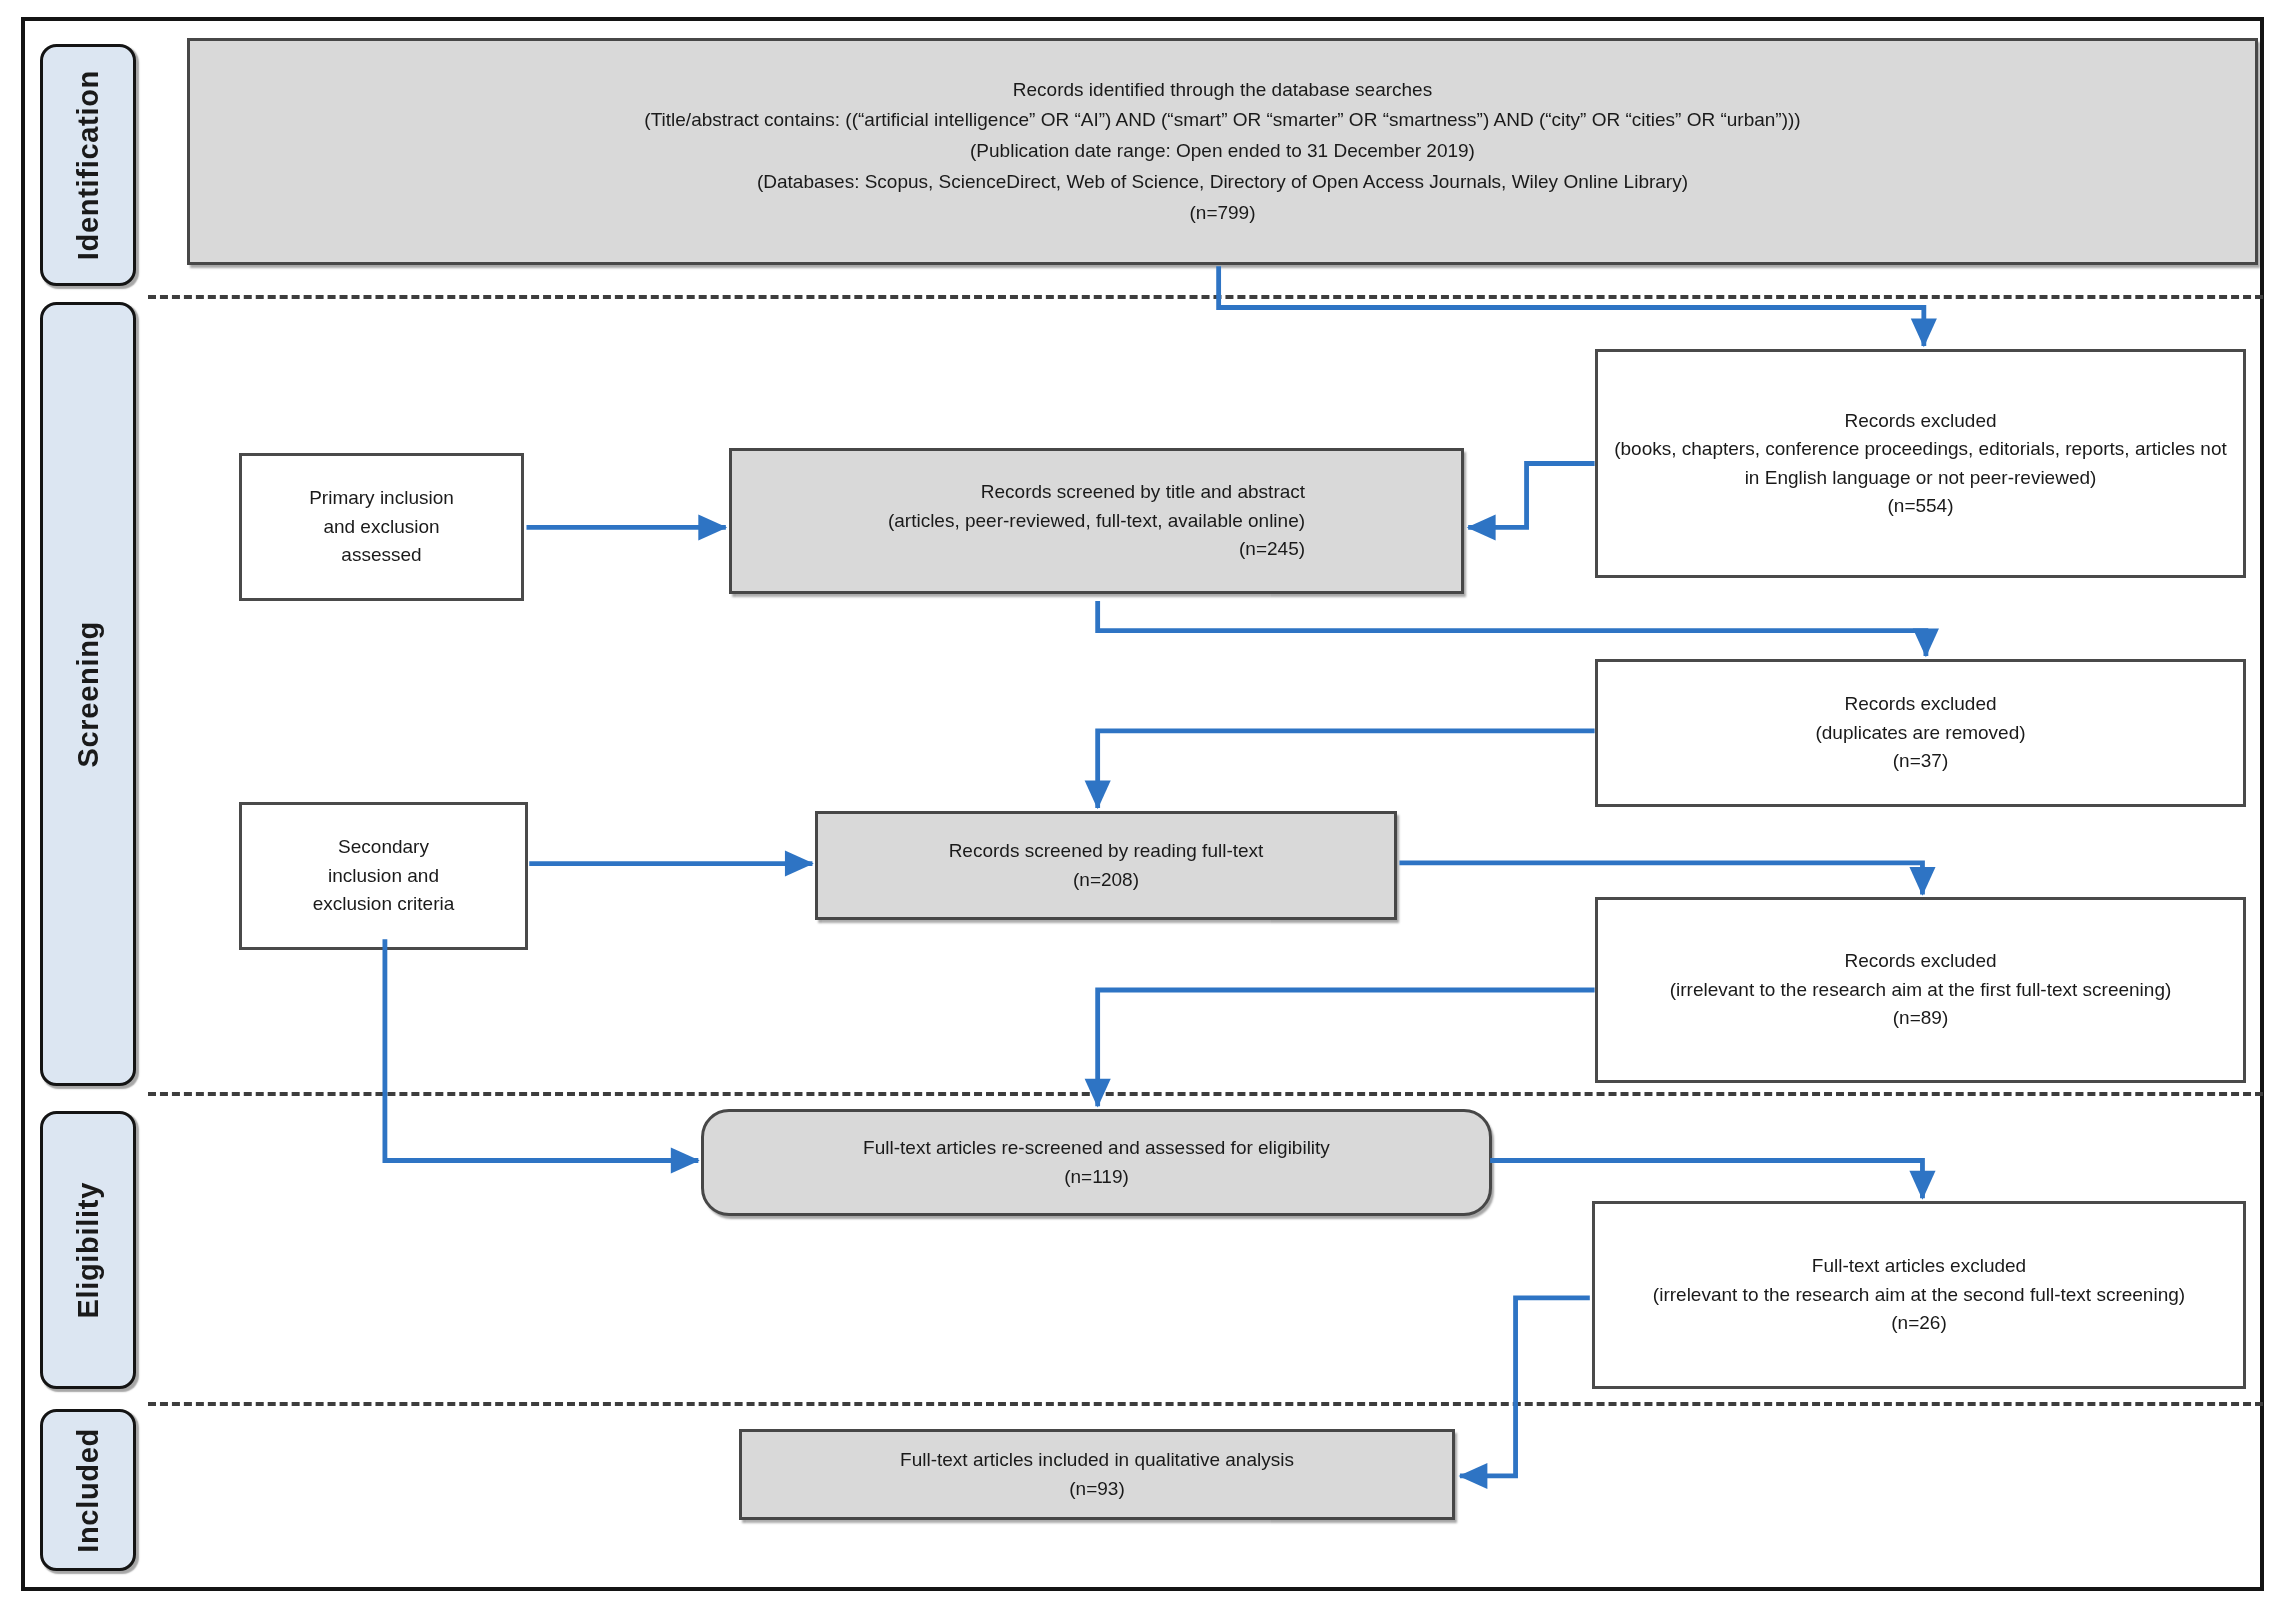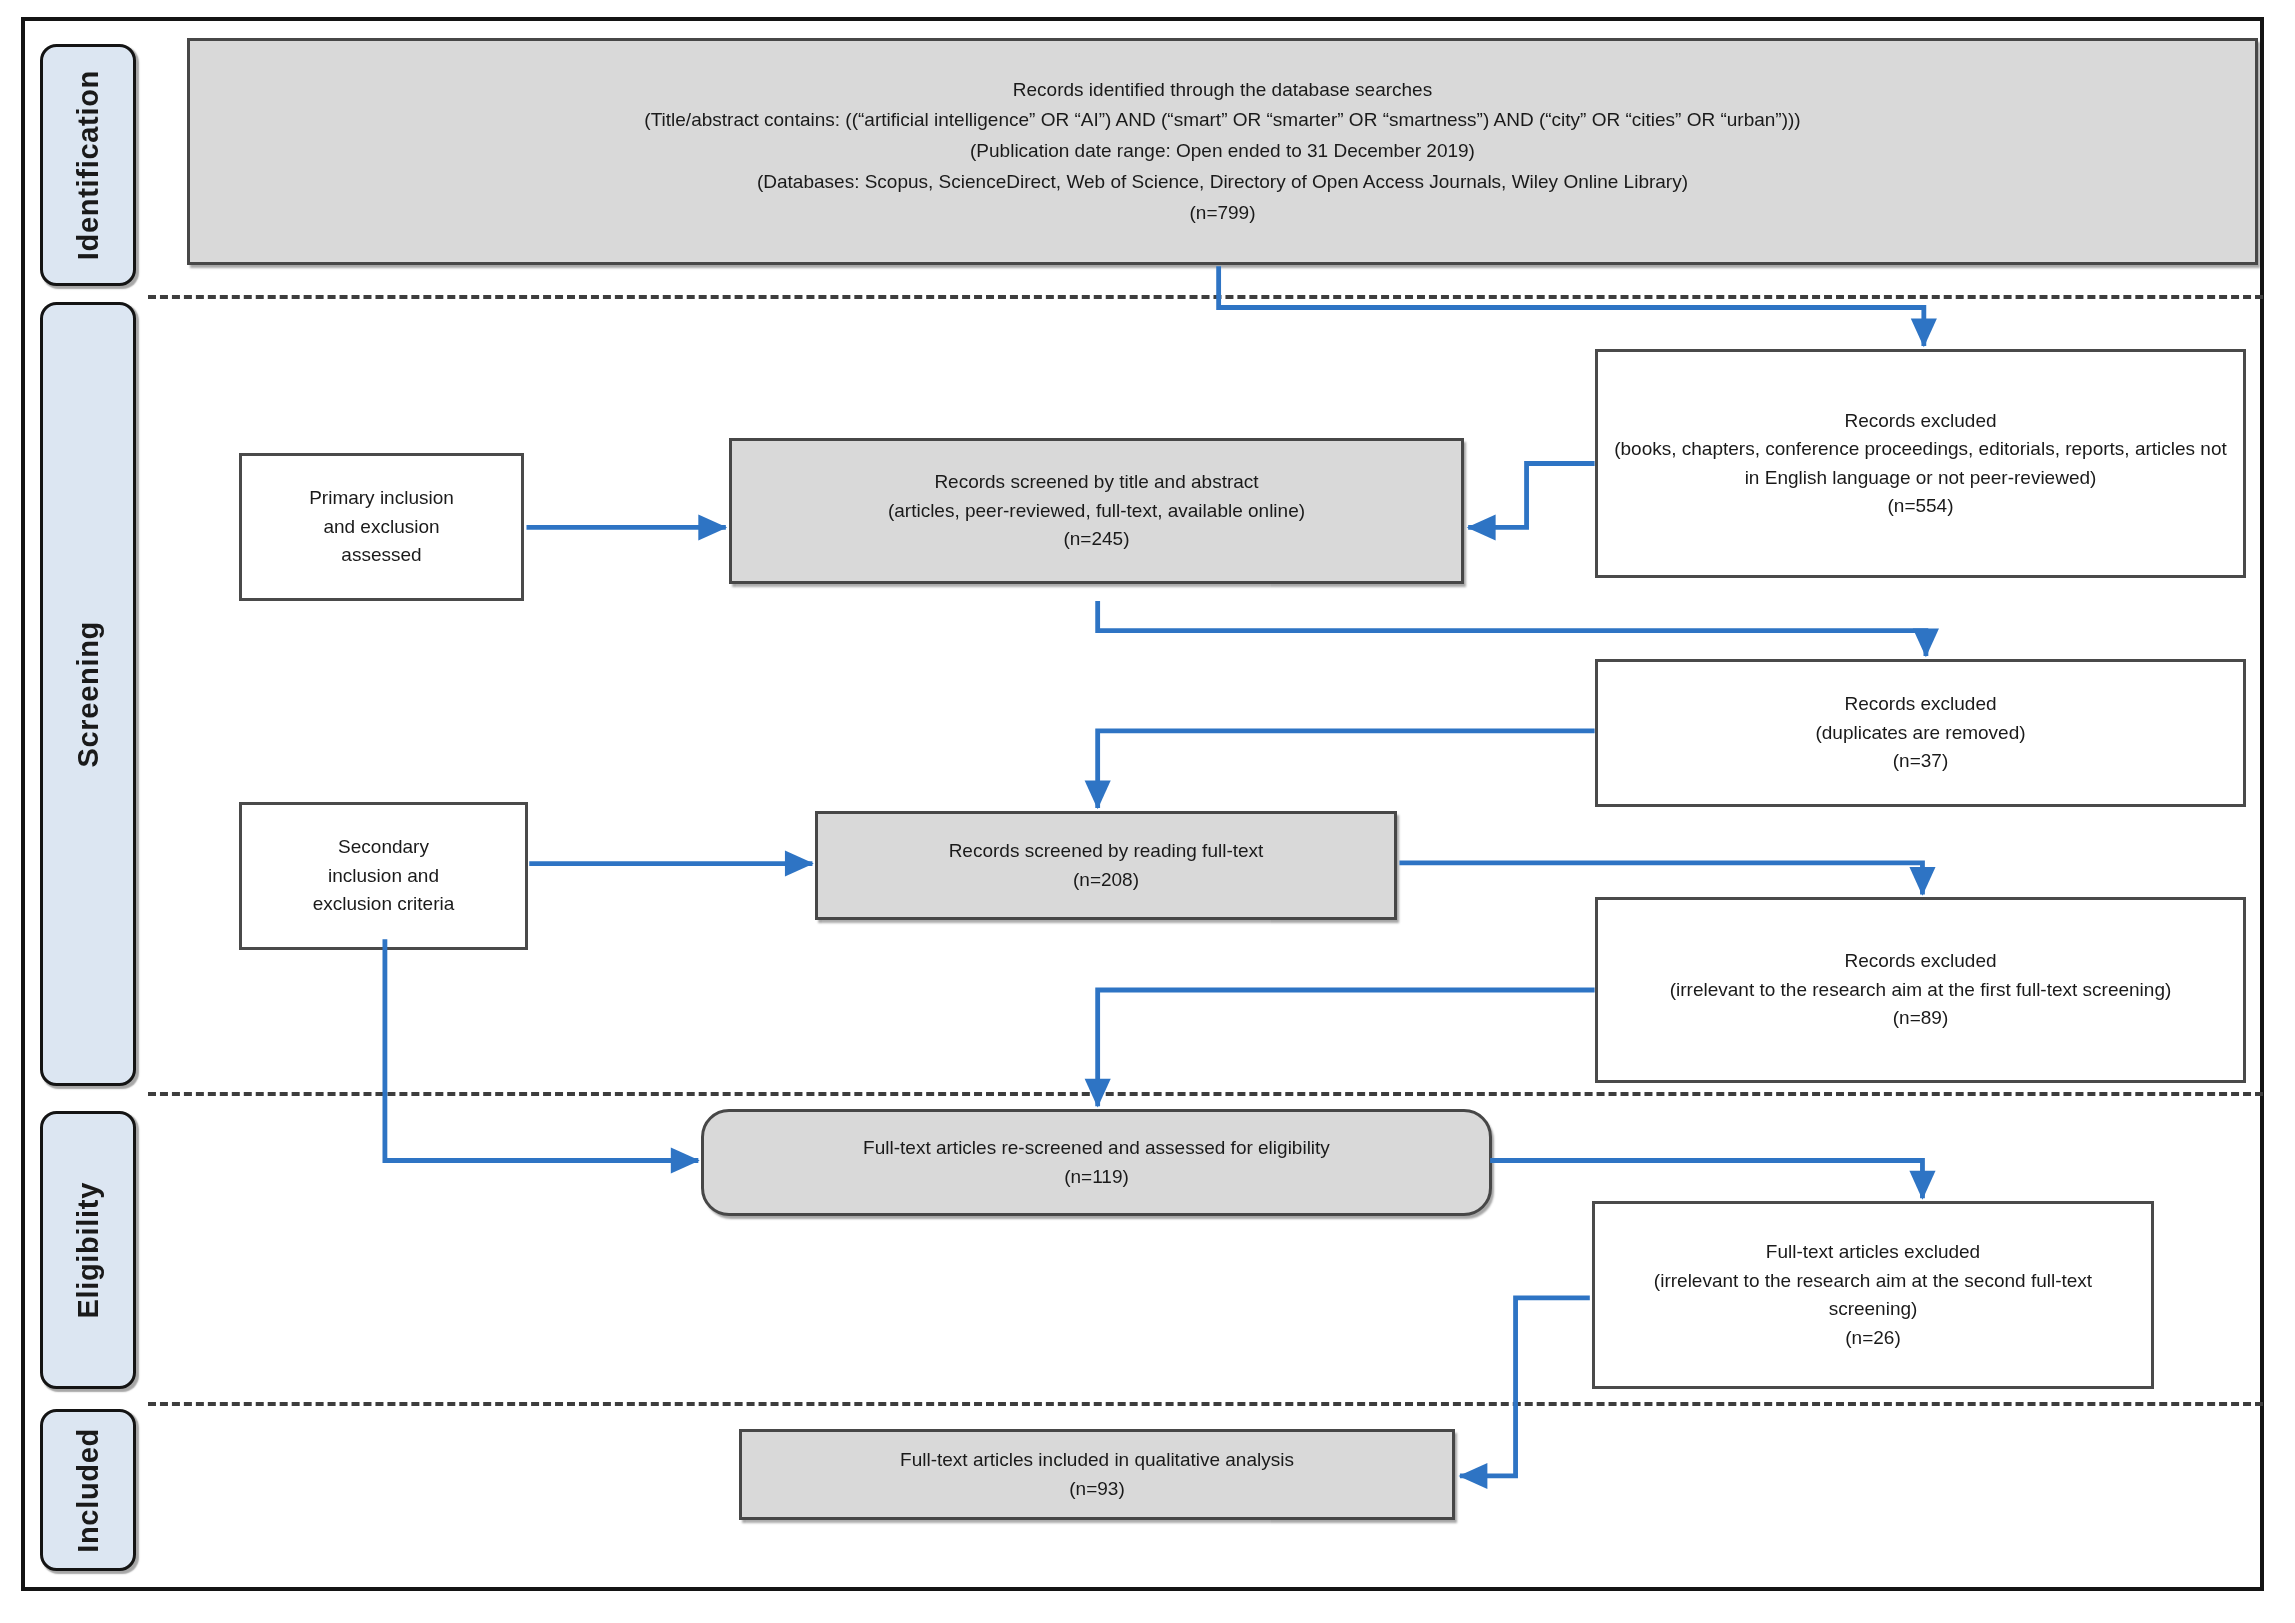--- a/index.html
+++ b/index.html
@@ -66,21 +66,21 @@
 (n=799)</div>
 
   <div class="box" style="left:1595px;top:349px;width:651px;height:229px;">Records excluded
 (books, chapters, conference proceedings, editorials, reports, articles not in English language or not peer-reviewed)
 (n=554)</div>
 
   <div class="box" style="left:239px;top:453px;width:285px;height:148px;">Primary inclusion
 and exclusion
 assessed</div>
 
-  <div class="box gray" style="left:729px;top:438px;width:735px;height:146px;">Records screened by title and abstract
+  <div class="box gray" style="left:729px;top:448px;width:735px;height:146px;text-align:right;">Records screened by title and abstract
 (articles, peer-reviewed, full-text, available online)
 (n=245)</div>
 
   <div class="box" style="left:1595px;top:659px;width:651px;height:148px;">Records excluded
 (duplicates are removed)
 (n=37)</div>
 
   <div class="box" style="left:239px;top:790px;width:289px;height:148px;margin-top:12px;">Secondary
 inclusion and
 exclusion criteria</div>
@@ -88,21 +88,21 @@
   <div class="box gray" style="left:815px;top:811px;width:582px;height:109px;">Records screened by reading full-text
 (n=208)</div>
 
   <div class="box" style="left:1595px;top:897px;width:651px;height:186px;">Records excluded
 (irrelevant to the research aim at the first full-text screening)
 (n=89)</div>
 
   <div class="box gray" style="left:701px;top:1109px;width:791px;height:107px;border-radius:28px;">Full-text articles re-screened and assessed for eligibility
 (n=119)</div>
 
-  <div class="box" style="left:1592px;top:1201px;width:562px;height:188px;">Full-text articles excluded
+  <div class="box" style="left:1592px;top:1201px;width:654px;height:188px;">Full-text articles excluded
 (irrelevant to the research aim at the second full-text screening)
 (n=26)</div>
 
   <div class="box gray" style="left:739px;top:1429px;width:716px;height:91px;">Full-text articles included in qualitative analysis
 (n=93)</div>
 
   <svg class="arrows" viewBox="0 0 3339 2362">
     <defs>
       <marker id="ah" markerUnits="userSpaceOnUse" markerWidth="46" markerHeight="42" viewBox="0 0 46 42" refX="42" refY="21" orient="auto">
         <path class="ah" d="M2,2 L44,21 L2,40 Z"></path>

